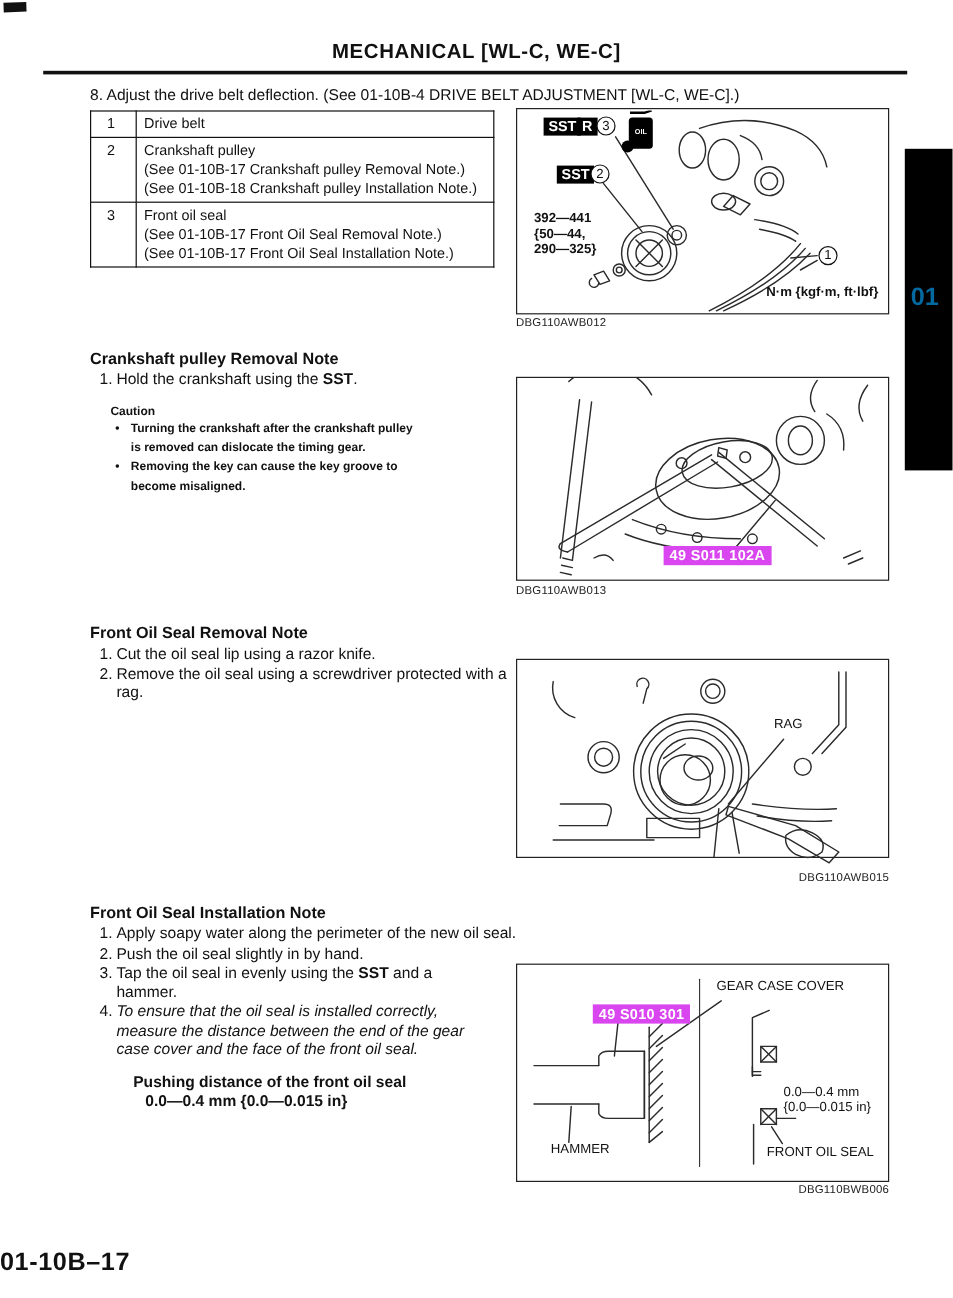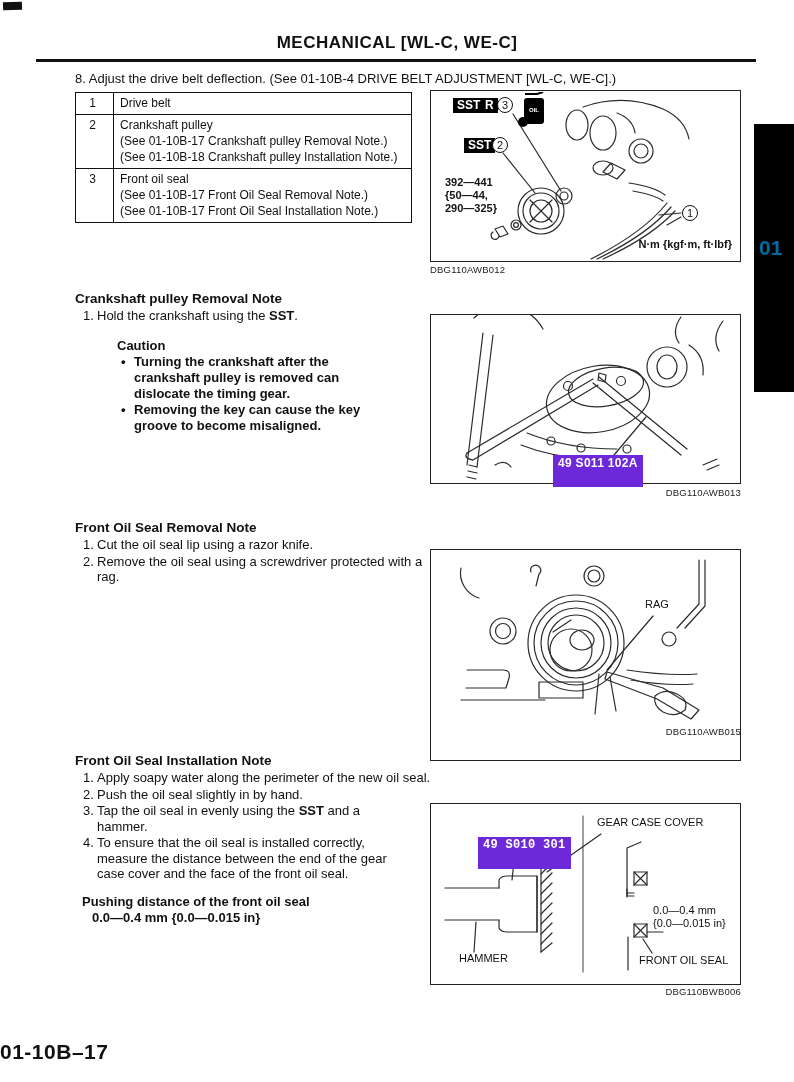--- a/index.html
+++ b/index.html
@@ -26,39 +26,39 @@
   .fig { position:absolute; left:430px; width:311px; border:1.5px solid #222; background:#fff; }
   .fig svg { position:absolute; top:0; left:0; }
   .caption { position:absolute; font-size:9.5px; color:#222; letter-spacing:.2px; }
 
   .sst-box { position:absolute; background:#000; color:#fff; font-weight:700; font-size:12px;
              padding:0 4px; line-height:15px; height:15px; }
   .circ-num { position:absolute; width:16px; height:16px; border:1.4px solid #111; border-radius:50%;
               font-size:11px; line-height:14px; text-align:center; background:#fff; }
   .fig-text { position:absolute; font-size:11px; color:#111; line-height:13px; }
   .fig-text.b { font-weight:700; }
-  .tool-tag { position:absolute; background:#6d28d9; color:#fff; font-weight:700; font-size:12px;
-              padding:0 5px; line-height:16px; height:32px; letter-spacing:.3px; }
+  .tool-tag { position:absolute; background:#d946ef; color:#fff; font-weight:700; font-size:12px;
+              padding:0 5px; line-height:16px; height:16px; letter-spacing:.3px; }
 
   
   .chapter-tab { position:absolute; top:124px; left:754px; width:40px; height:268px; background:#000; }
   .chapter-tab span { position:absolute; top:112px; left:5px; color:#0369a1; font-size:21px; font-weight:700; }
 
   
   .section { position:absolute; left:75px; }
   .sec-title { font-size:13.5px; font-weight:700; margin-bottom:2px; }
   .li { display:flex; font-size:13px; line-height:15.5px; margin-bottom:1px; }
   .li .n { width:22px; padding-left:8px; flex:none; }
   .li .t { flex:none; }
-  .caution { margin-left:42px; margin-top:14px; font-weight:700; font-size:13px; }
+  .caution { margin-left:17px; margin-top:14px; font-weight:700; font-size:10px; }
   .caution .c-title { margin-bottom:1px; }
   .cb { display:flex; line-height:16px; }
   .cb .dot { width:17px; padding-left:4px; flex:none; }
   .cb .t { width:238px; }
-  .spec { margin-left:7px; margin-top:12px; font-weight:700; font-size:13px; line-height:16px; }
+  .spec { margin-left:36px; margin-top:12px; font-weight:700; font-size:13px; line-height:16px; }
   .spec .v { margin-left:10px; }
 
   .footer-page { position:absolute; top:1040px; left:0; width:741px; text-align:left;
                  font-size:21px; font-weight:700; letter-spacing:.5px; }
 
   
   .art { stroke:#2b2b2b; stroke-width:1.2; fill:none; stroke-linecap:round; stroke-linejoin:round; }
   .thin { stroke-width:0.9; }
 </style>
 </head>
@@ -224,35 +224,35 @@
         <path d="M90,130 q30,12 70,14"></path>
         <circle cx="120" cy="126" r="4"></circle>
           <circle cx="150" cy="133" r="4"></circle>
           <circle cx="196" cy="134" r="4"></circle>
         <path d="M64,150 q10,-6 16,2"></path>
         <path d="M272,150 l14,-6 M276,155 l12,-5"></path>
       </g>
     </svg>
     <span class="tool-tag" style="top:140px; left:122px;">49 S011 102A</span>
   </div>
-  <div class="caption" style="top:487px; left:430px; width:311px; text-align:right;">DBG110AWB013</div>
+  <div class="caption" style="top:487px; left:430px; width:311px; text-align:left;">DBG110AWB013</div>
 
   <div class="section" style="top:520px;">
     <div class="sec-title">Front Oil Seal Removal Note</div>
     <div class="li">
       <span class="n">1.</span>
       <span class="t" style="width:330px;">Cut the oil seal lip using a razor knife.</span>
     </div>
     <div class="li">
       <span class="n">2.</span>
       <span class="t" style="width:330px;">Remove the oil seal using a screwdriver protected with a rag.</span>
     </div>
   </div>
 
-  <div class="fig" style="top:549px; height:212px;padding-left:31px;">
+  <div class="fig" style="top:549px; height:166px;padding-left:31px;">
     <svg width="308" height="171" viewBox="0 0 308 171">
       <g class="art">
 
         <path d="M30,18 a26,26 0 0 0 18,30"></path>
         <circle cx="72" cy="81" r="13"></circle>
           <circle cx="72" cy="81" r="7.5"></circle>
         <circle cx="163" cy="26" r="10"></circle>
           <circle cx="163" cy="26" r="6"></circle>
         <path d="M100,22 a5,5 0 1 1 8,2 l-3,12"></path>
         <circle cx="238" cy="89" r="7"></circle>
@@ -295,21 +295,21 @@
     <div class="li">
       <span class="n">2.</span>
       <span class="t" style="width:360px;">Push the oil seal slightly in by hand.</span>
     </div>
     <div class="li">
       <span class="n">3.</span>
       <span class="t" style="width:280px;"><span>Tap the oil seal in evenly using the </span><b>SST</b><span> and a hammer.</span></span>
     </div>
     <div class="li">
       <span class="n">4.</span>
-      <span class="t" style="width:302px;">To ensure that the oil seal is installed correctly, measure the distance between the end of the gear case cover and the face of the front oil seal.</span>
+      <span class="t" style="width:302px;font-style:italic;">To ensure that the oil seal is installed correctly, measure the distance between the end of the gear case cover and the face of the front oil seal.</span>
     </div>
     <div class="spec">
       <div>Pushing distance of the front oil seal</div>
       <div class="v">0.0—0.4 mm {0.0—0.015 in}</div>
     </div>
   </div>
 
   <div class="fig" style="top:803px; height:182px;">
     <svg width="308" height="179" viewBox="0 0 308 179">
       <g class="art">
@@ -348,21 +348,21 @@
           <line x1="196" y1="89" x2="203" y2="89"></line>
 
         <rect x="203" y="120" width="13" height="13"></rect>
         <line x1="203" y1="120" x2="216" y2="133"></line>
           <line x1="216" y1="120" x2="203" y2="133"></line>
         <line x1="216" y1="128" x2="232" y2="128"></line>
         <line x1="197" y1="133" x2="197" y2="166"></line>
         <line x1="212" y1="135" x2="221" y2="149"></line>
       </g>
     </svg>
-    <span class="tool-tag" style="top:33px; left:47px;font-family:Liberation Mono, monospace;">49 S010 301</span>
+    <span class="tool-tag" style="top:33px; left:63px;">49 S010 301</span>
     <div class="fig-text" style="top:12px; left:166px;">GEAR CASE COVER</div>
     <div class="fig-text" style="top:100px; left:222px;">
       <div>0.0—0.4 mm</div>
       <div>{0.0—0.015 in}</div>
     </div>
     <div class="fig-text" style="top:148px; left:28px;">HAMMER</div>
     <div class="fig-text" style="top:150px; left:208px;">FRONT OIL SEAL</div>
   </div>
   <div class="caption" style="top:986px; left:430px; width:311px; text-align:right;">DBG110BWB006</div>
 

